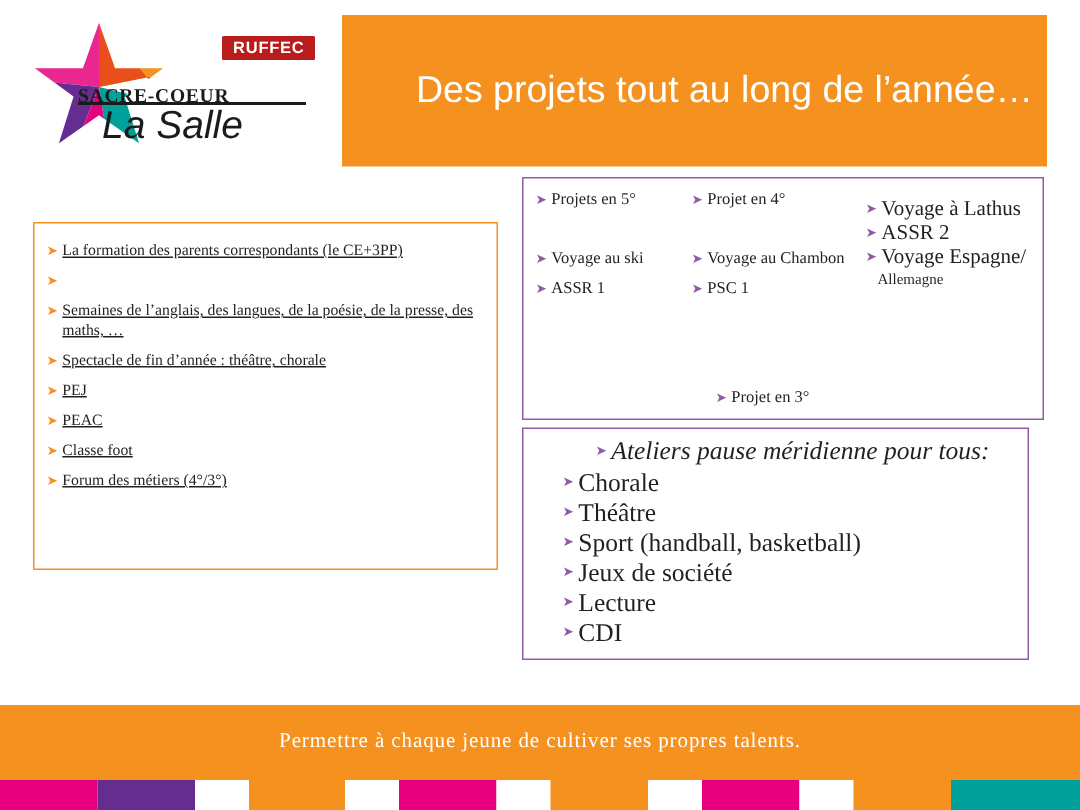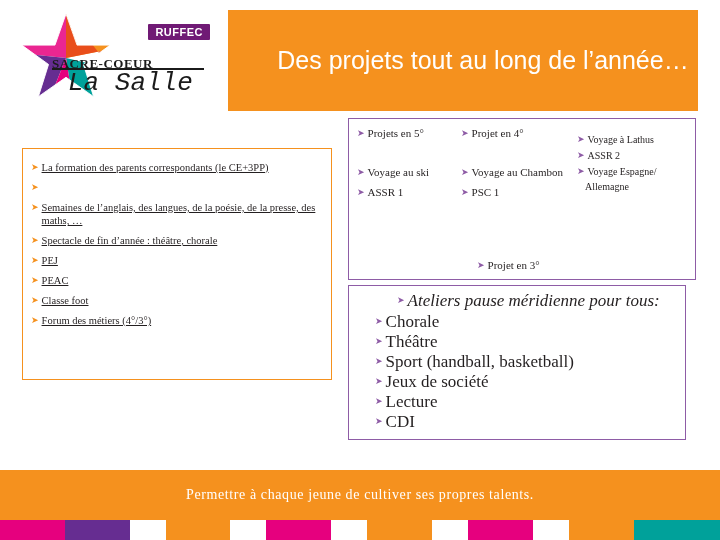--- a/index.html
+++ b/index.html
@@ -55,21 +55,21 @@
     position: absolute;
     left: 38px;
     top: 18px;
     width: 160px;
     height: 76px;
   }
   .ruffec-badge {
     position: absolute;
     right: 2px;
     top: 0px;
-    background: #701a75;
+    background: #b91c1c;
     color: #ffffff;
     font-size: 11px;
     font-weight: bold;
     padding: 2px 7px 2px 7px;
     letter-spacing: 0.5px;
     border-radius: 1px;
   }
   .sacre-coeur {
     position: absolute;
     left: 0px;
@@ -85,21 +85,21 @@
     left: 0px;
     top: 44px;
     width: 152px;
     height: 2px;
     background: #1b1b1b;
   }
   .la-salle {
     position: absolute;
     left: 16px;
     top: 44px;
-    font-family: Liberation Mono, monospace;
+    font-family: Liberation Sans, sans-serif;
     font-style: italic;
     font-size: 26px;
     color: #1b1b1b;
   }
 
   
   .box {
     position: absolute;
     box-sizing: border-box;
     background: #ffffff;
@@ -120,21 +120,21 @@
     margin-right: 3px;
     flex: 0 0 auto;
   }
   .chev-purple { color: #8E5CA6; }
   .bl-text {
     font-family: "Liberation Serif", serif;
     font-size: 11px;
     line-height: 13px;
     color: #231f20;
   }
-  .bl-text-sm { font-size: 10px; }
+  .bl-text-sm { font-size: 14px; }
   .bl-italic { font-style: italic; }
 
   
   #box-left { left: 22px; top: 148px; width: 310px; height: 232px; padding: 12px 10px 0 8px; }
   #box-left .bl-text { font-size: 10.5px; text-decoration: underline; }
 
   
   #box-mid { left: 348px; top: 118px; width: 348px; height: 162px; padding: 8px 6px 0 8px; }
   #box-mid .col-a { position: absolute; left: 8px; top: 8px; width: 105px; }
   #box-mid .col-b { position: absolute; left: 112px; top: 8px; width: 110px; }

